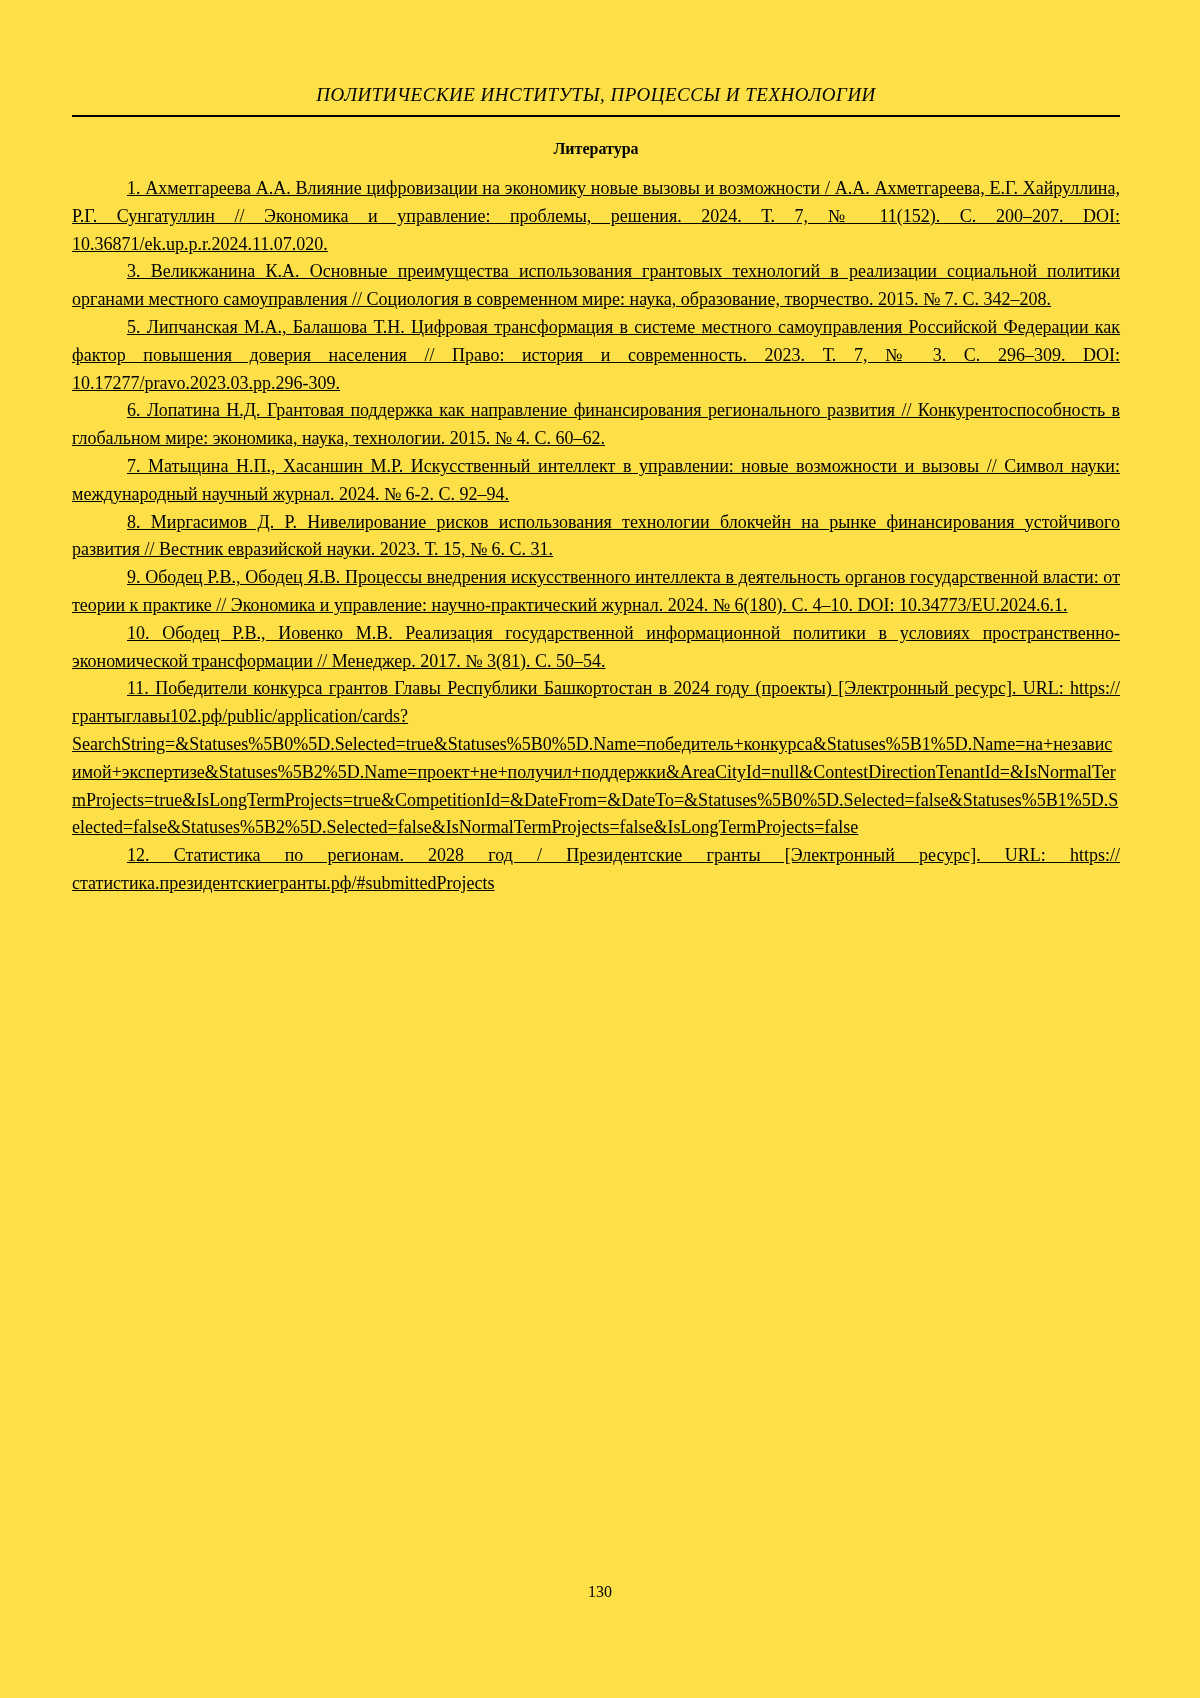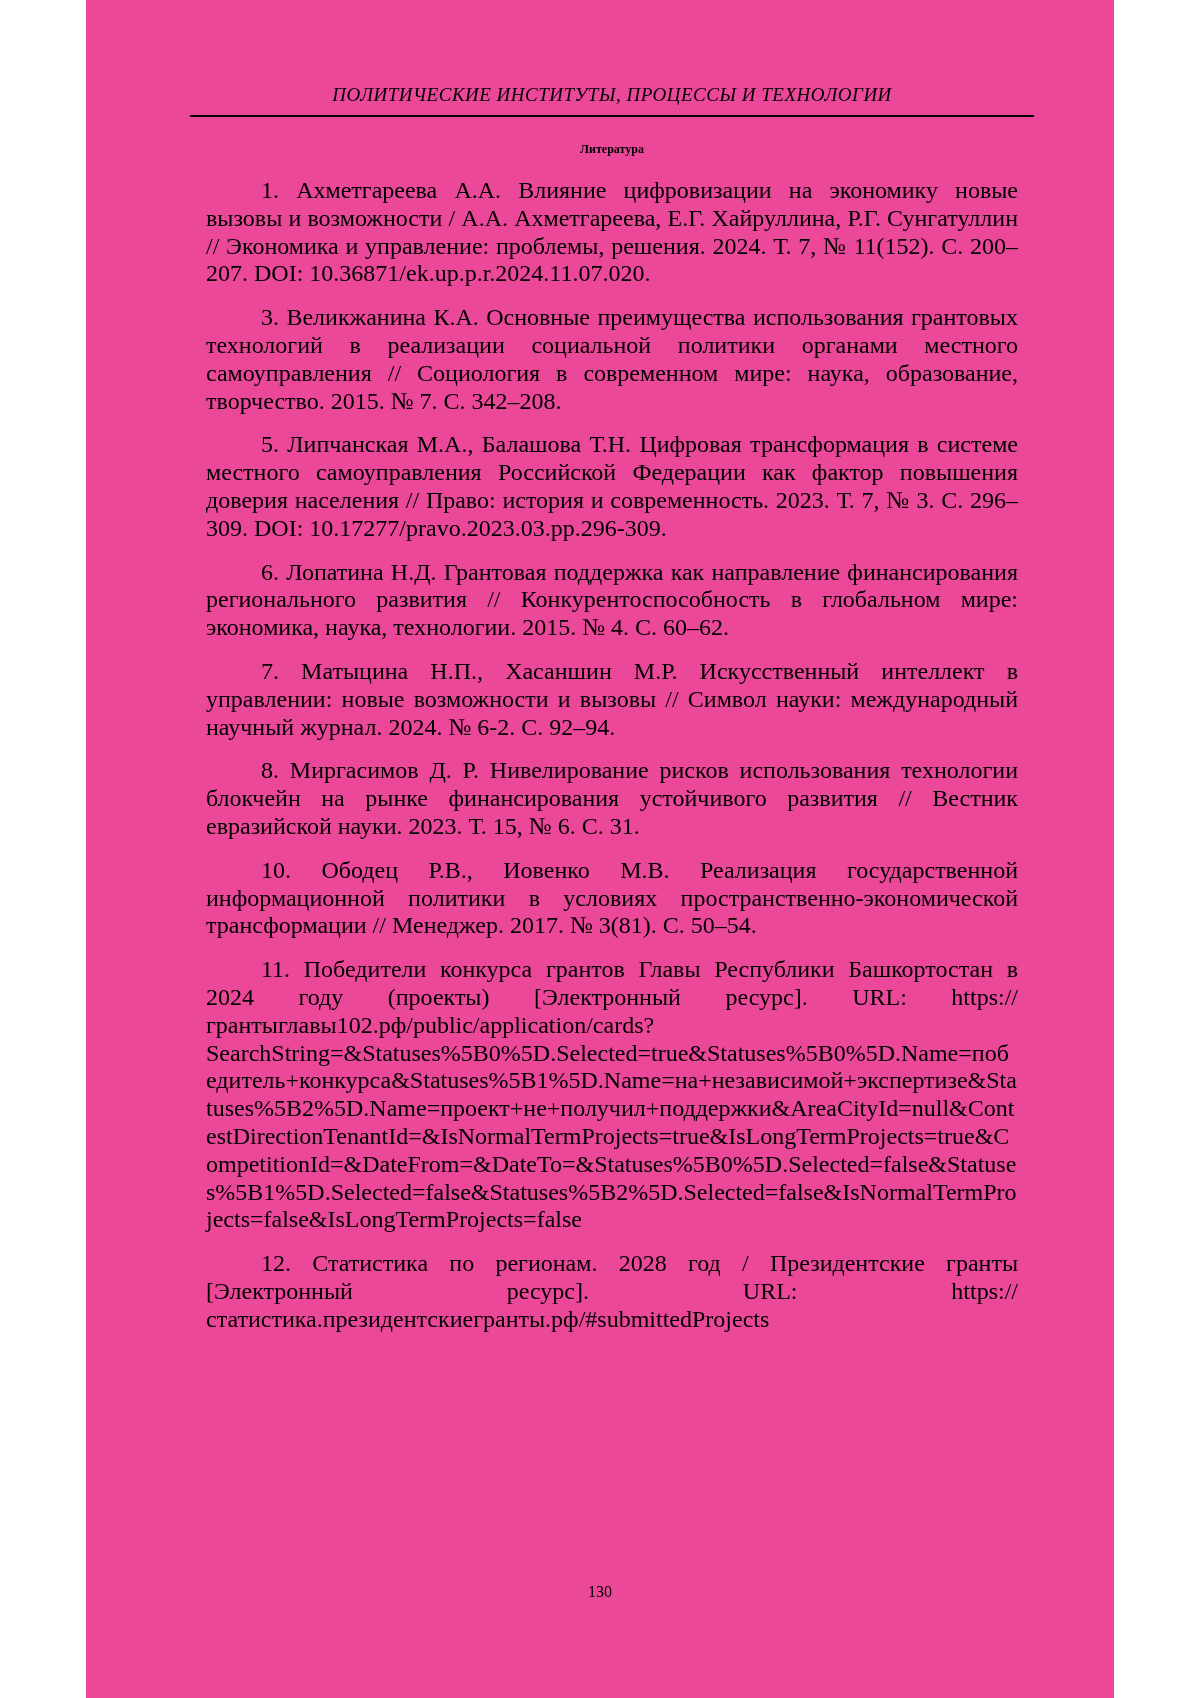--- a/index.html
+++ b/index.html
@@ -2,60 +2,61 @@
 <html lang="ru"><head>
 <meta charset="utf-8">
 <style>
   html, body {
     margin: 0;
     padding: 0;
     background: #ffffff;
   }
   .page {
     position: relative;
-    width: 1028px;
+    width: 1200px;
     height: 1698px;
     margin: 0 auto;
-    background: #ec4899;
+    background: #fde047;
     color: #000000;
     font-family: "Liberation Serif", "DejaVu Serif", serif;
     box-sizing: border-box;
-    padding: 84px 80px 0 104px;
+    padding: 84px 80px 0 72px;
     overflow: hidden;
   }
   .running-header {
     text-align: center;
     font-style: italic;
     font-size: 19px;
     line-height: 22px;
     letter-spacing: 0.5px;
     white-space: nowrap;
   }
   .header-rule {
     border: none;
     border-top: 2px solid #000000;
     margin: 9px 0 0 0;
   }
   .section-title {
     margin: 20px 0 13px 0;
     text-align: center;
-    font-size: 12px;
+    font-size: 16px;
     line-height: 24px;
     font-weight: bold;
   }
   .references {
     margin-top: 14px;
   }
   .references p {
-    margin: 16px;
-    font-size: 24px;
+    margin: 0;
+    font-size: 18px;
     line-height: 27.8px;
     text-align: justify;
     text-indent: 55px;
     overflow-wrap: anywhere;
+    text-decoration: underline;
   }
   .page-number {
     position: absolute;
     left: 0;
     right: 0;
     bottom: 94px;
     text-align: center;
     font-size: 16px;
     line-height: 24px;
   }
@@ -71,20 +72,21 @@
 
   <h2 class="section-title">Литература</h2>
 
   <div class="references">
     <p>1. Ахметгареева А.А. Влияние цифровизации на экономику новые вызовы и возможности / А.А. Ахметгареева, Е.Г. Хайруллина, Р.Г. Сунгатуллин // Экономика и управление: проблемы, решения. 2024. Т. 7, № 11(152). С. 200–207. DOI: 10.36871/ek.up.p.r.2024.11.07.020.</p>
     <p>3. Великжанина К.А. Основные преимущества использования грантовых технологий в реализации социальной политики органами местного самоуправления // Социология в современном мире: наука, образование, творчество. 2015. № 7. С. 342–208.</p>
     <p>5. Липчанская М.А., Балашова Т.Н. Цифровая трансформация в системе местного самоуправления Российской Федерации как фактор повышения доверия населения // Право: история и современность. 2023. Т. 7, № 3. С. 296–309. DOI: 10.17277/pravo.2023.03.pp.296-309.</p>
     <p>6. Лопатина Н.Д. Грантовая поддержка как направление финансирования регионального развития // Конкурентоспособность в глобальном мире: экономика, наука, технологии. 2015. № 4. С. 60–62.</p>
     <p>7. Матыцина Н.П., Хасаншин М.Р. Искусственный интеллект в управлении: новые возможности и вызовы // Символ науки: международный научный журнал. 2024. № 6-2. С. 92–94.</p>
     <p>8. Миргасимов Д. Р. Нивелирование рисков использования технологии блокчейн на рынке финансирования устойчивого развития // Вестник евразийской науки. 2023. Т. 15, № 6. С. 31.</p>
+    <p>9. Ободец Р.В., Ободец Я.В. Процессы внедрения искусственного интеллекта в деятельность органов государственной власти: от теории к практике // Экономика и управление: научно-практический журнал. 2024. № 6(180). С. 4–10. DOI: 10.34773/EU.2024.6.1.</p>
     <p>10. Ободец Р.В., Иовенко М.В. Реализация государственной информационной политики в условиях пространственно-экономической трансформации // Менеджер. 2017. № 3(81). С. 50–54.</p>
     <p>11. Победители конкурса грантов Главы Республики Башкортостан в 2024 году (проекты) [Электронный ресурс]. URL: https://грантыглавы102.рф/public/application/cards?SearchString=&amp;Statuses%5B0%5D.Selected=true&amp;Statuses%5B0%5D.Name=победитель+конкурса&amp;Statuses%5B1%5D.Name=на+независимой+экспертизе&amp;Statuses%5B2%5D.Name=проект+не+получил+поддержки&amp;AreaCityId=null&amp;ContestDirectionTenantId=&amp;IsNormalTermProjects=true&amp;IsLongTermProjects=true&amp;CompetitionId=&amp;DateFrom=&amp;DateTo=&amp;Statuses%5B0%5D.Selected=false&amp;Statuses%5B1%5D.Selected=false&amp;Statuses%5B2%5D.Selected=false&amp;IsNormalTermProjects=false&amp;IsLongTermProjects=false</p>
     <p>12. Статистика по регионам. 2028 год / Президентские гранты [Электронный ресурс]. URL: https://статистика.президентскиегранты.рф/#submittedProjects</p>
   </div>
 
   <div class="page-number">130</div>
 
 </div>
 
 </body></html>

